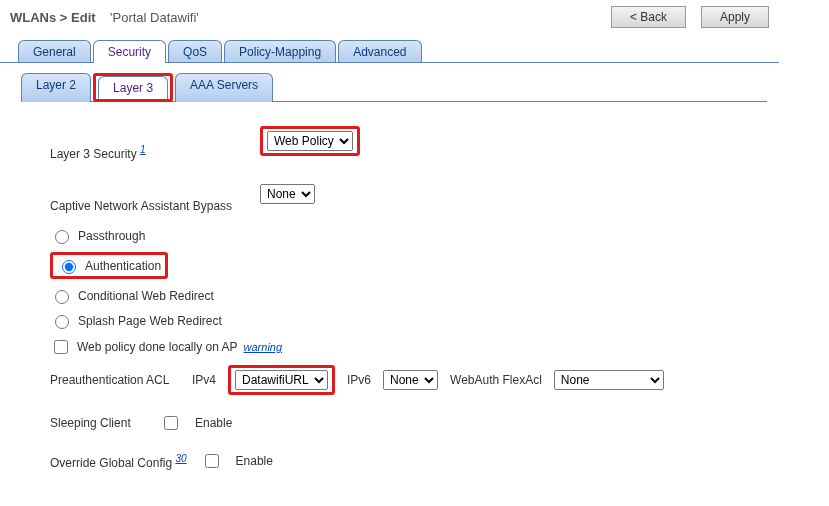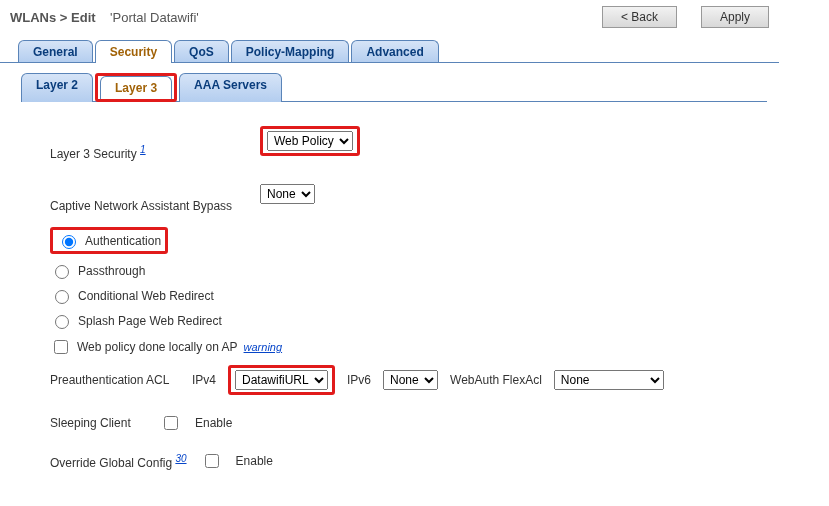--- a/index.html
+++ b/index.html
@@ -27,21 +27,21 @@
     font-size: 13px;
     color: #555;
   }
   .breadcrumb .name {
     font-weight: normal;
     color: #555;
   }
   .header-buttons {
     margin-left: auto;
     display: flex;
-    gap: 24px;
+    gap: 15px;
   }
   .hdr-btn {
     background: linear-gradient(#f2f2f2, #d8d8d8);
     border: 1px solid #999;
     padding: 3px 18px;
     font-size: 12px;
     color: #333;
     cursor: pointer;
   }
   .tabs-outer {
@@ -51,29 +51,29 @@
   .tabrow {
     display: flex;
     gap: 2px;
   }
   .tab {
     border: 1px solid #5a84b8;
     border-bottom: none;
     border-radius: 6px 6px 0 0;
     background: linear-gradient(#d6e4f7, #b3cdef);
     padding: 4px 14px;
-    font-weight: bold;
+    font-weight: normal;
     color: #0a3d7c;
     font-size: 12px;
     cursor: pointer;
     position: relative;
   }
   .tab.active {
     background: #fff;
-    color: #a16207;
+    color: #4c1d95;
     z-index: 2;
   }
   .scroll-area {
     position: relative;
     border-top: 1px solid #5a84b8;
     height: 420px;
     overflow: auto;
     margin-top: -1px;
   }
   .inner-tabs {
@@ -196,28 +196,28 @@
       </div>
 
       <div class="row">
         <div class="lbl" style="min-width:210px">Captive Network Assistant Bypass</div>
         <select>
           <option>None</option>
         </select>
       </div>
 
       <div class="radio-row">
+        <input type="radio" name="l3r" style="">
+        <span>Passthrough</span>
+      </div>
+      <div class="radio-row">
         <span class="hl" style="display:inline-flex;align-items:center;gap:6px;">
           <input type="radio" name="l3r" checked="" style="">
           <span>Authentication</span>
         </span>
-      </div>
-      <div class="radio-row">
-        <input type="radio" name="l3r" style="">
-        <span>Passthrough</span>
       </div>
       <div class="radio-row">
         <input type="radio" name="l3r" style="">
         <span>Conditional Web Redirect</span>
       </div>
       <div class="radio-row">
         <input type="radio" name="l3r" style="">
         <span>Splash Page Web Redirect</span>
       </div>
 

